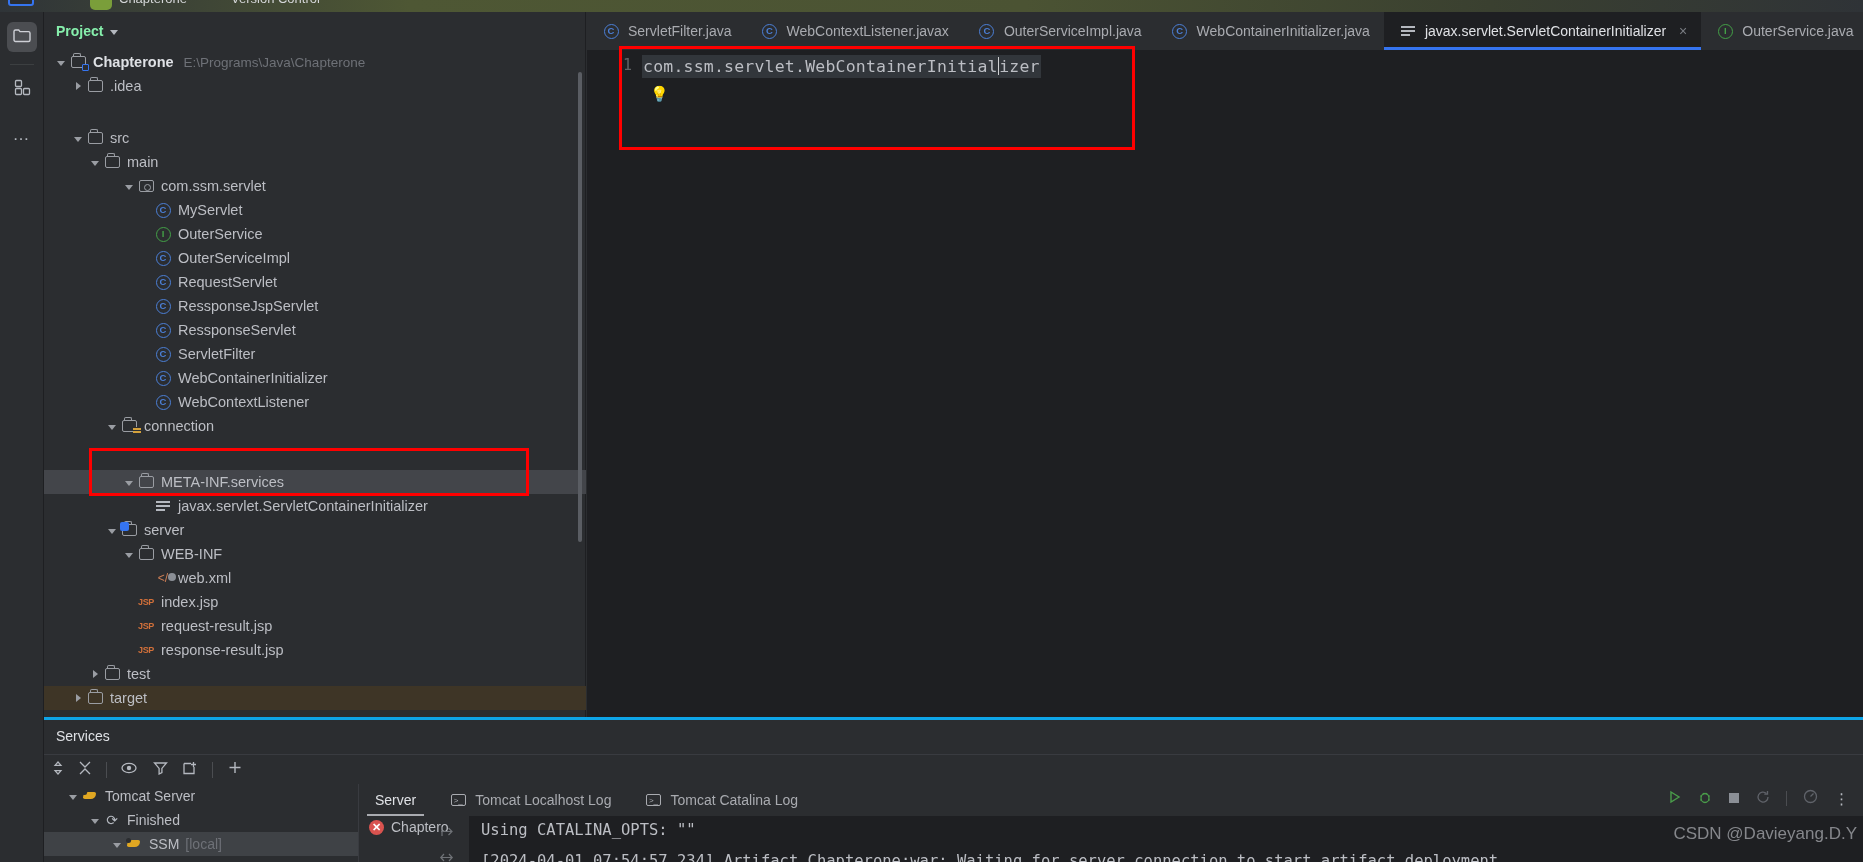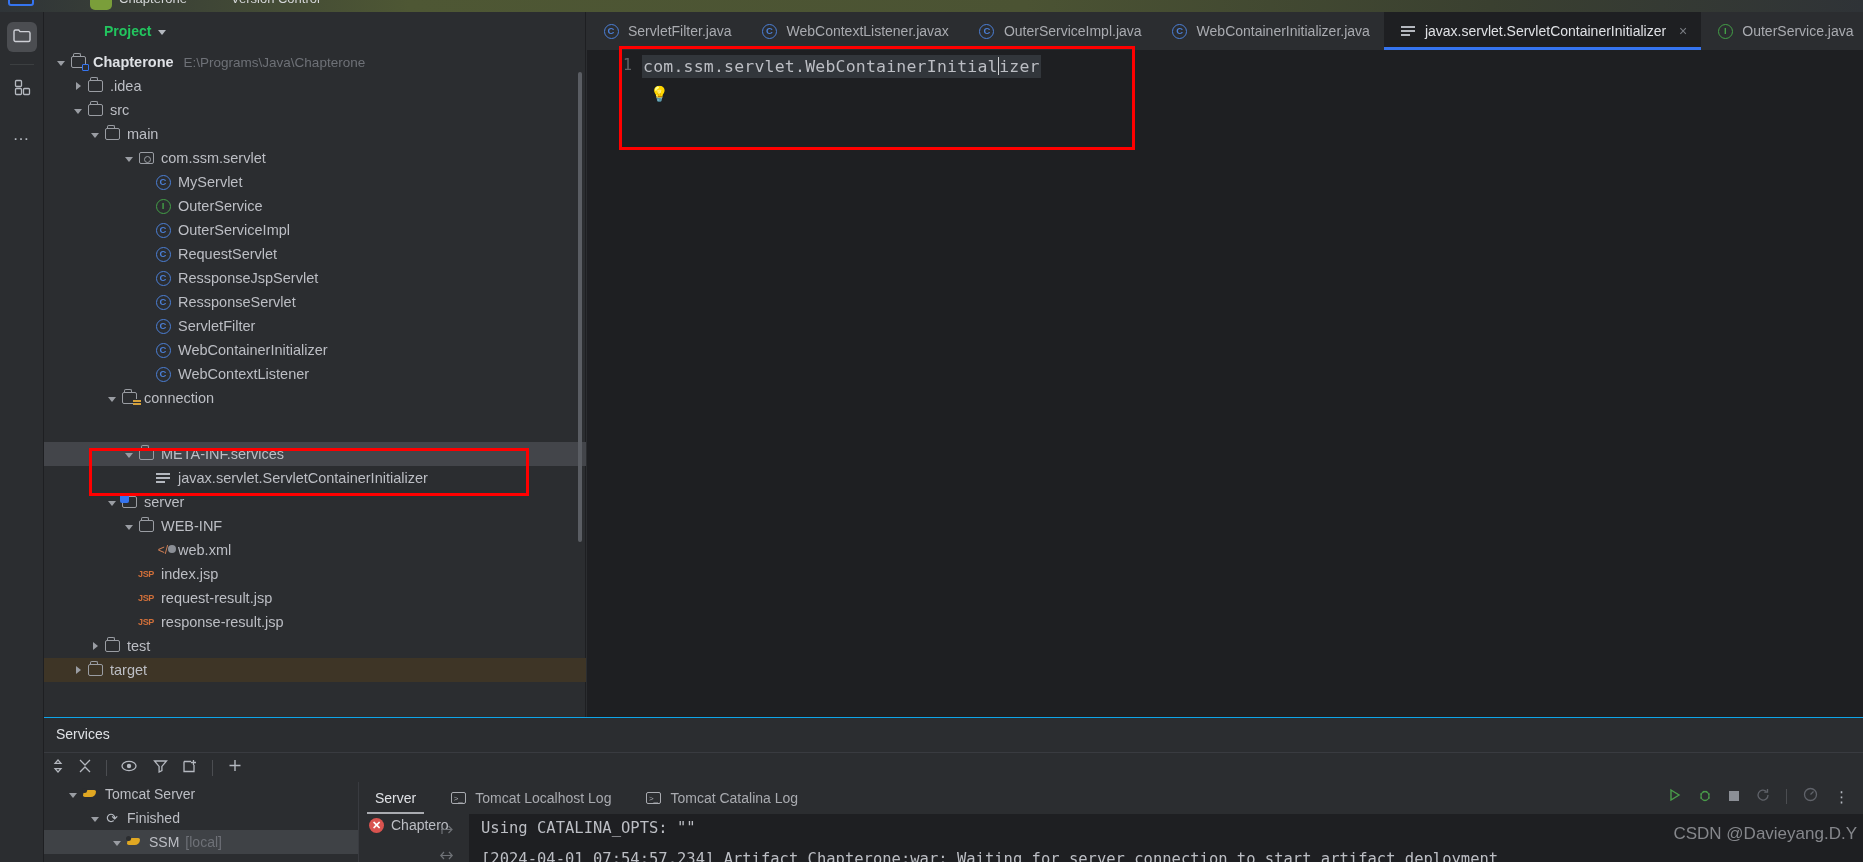--- a/index.html
+++ b/index.html
@@ -47,21 +47,21 @@
 
   
   .projpanel {
     position: absolute; left: 44px; top: 12px; width: 542px; height: 705px;
     background: #2b2d30; border-right: 1px solid #1e1f22;
   }
   .proj-header {
     position: absolute; left: 0; top: 0; width: 542px; height: 38px;
     display: flex; align-items: center; padding-left: 12px; gap: 7px;
   }
-  .proj-title { font-size: 14px; font-weight: bold; color: #22c55e; margin-left: 48px; }
+  .proj-title { font-size: 14px; font-weight: bold; color: #86efac; }
   .chev-dn { width: 0; height: 0; border-left: 4px solid transparent; border-right: 4px solid transparent;
              border-top: 5px solid #b4b8bf; margin-top: 2px; }
 
   .tree { position: absolute; left: 0; top: 38px; width: 542px; height: 667px; overflow: hidden; }
   .row {
     position: relative; height: 24px; display: flex; align-items: center;
     font-size: 14.5px; color: #bcbec4; white-space: nowrap;
   }
   .row.sel-grey { background: #43454a; }
   .row.sel-brown { background: #3e3526; }
@@ -143,21 +143,21 @@
   .codeline {
     position: absolute; left: 0; top: 5px; font-family: "DejaVu Sans Mono", monospace;
     font-size: 16.5px; letter-spacing: 0.2px; color: #bcbec4; background: #32363b;
     padding: 2px 1px;
   }
   .caret { display: inline-block; width: 1.5px; height: 18px; background: #cfd0d2; vertical-align: -3px; }
   .bulb { position: absolute; left: 8px; top: 35px; font-size: 15px; }
 
   
   .services { position: absolute; left: 44px; top: 717px; width: 1819px; height: 145px; background: #2b2d30;
-              border-top: 1px solid #0ea5e9; }
+              border-top: 3px solid #0ea5e9; }
   .svc-title { position: absolute; left: 12px; top: 8px; font-size: 14px; color: #dfe1e5; }
   .svc-toolbar { position: absolute; left: 0; top: 34px; width: 1819px; height: 30px; border-top: 1px solid #393b40; }
   .svc-tb-icons { position: absolute; left: 8px; top: 2px; display: flex; align-items: center; gap: 14px; height: 26px; color: #b4b8bf; }
   .svc-left { position: absolute; left: 0; top: 64px; width: 314px; height: 81px; }
   .svc-row { height: 24px; display: flex; align-items: center; font-size: 14px; color: #bcbec4; white-space: nowrap; }
   .svc-row.sel { background: #3f4246; }
   .tomcat-ico { width: 16px; height: 14px; position: relative; }
   .tomcat-ico::before { content:""; position: absolute; left: 1px; top: 3px; width: 13px; height: 7px;
                         background: #e0a722; border-radius: 6px 2px 6px 2px; }
   .tomcat-ico::after { content:""; position: absolute; left: 0px; top: 1px; width: 5px; height: 5px;
@@ -247,21 +247,21 @@
         </div>
         <div class="row" style="padding-left: 27px;">
           <span class="arrow right">
             <i></i>
           </span>
           <span class="ico">
             <span class="f-folder"></span>
           </span>
           <span class="lbl">.idea</span>
         </div>
-        <div class="row" style="padding-left: 27px;">
+        <div class="row" style="padding-left: 27px; margin-top: 28px;">
           <span class="arrow down">
             <i></i>
           </span>
           <span class="ico">
             <span class="f-folder"></span>
           </span>
           <span class="lbl">src</span>
         </div>
         <div class="row" style="padding-left: 44px; text-align: center;">
           <span class="arrow down">

